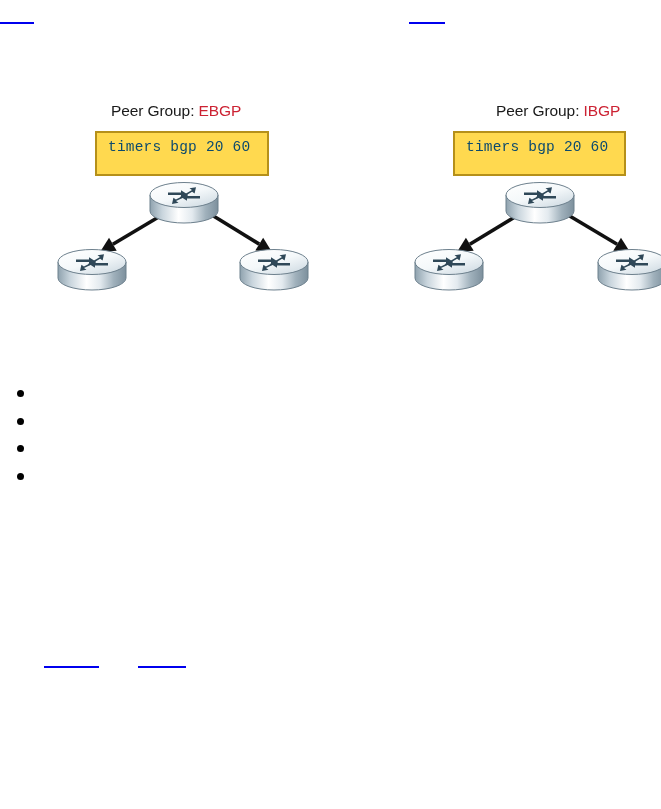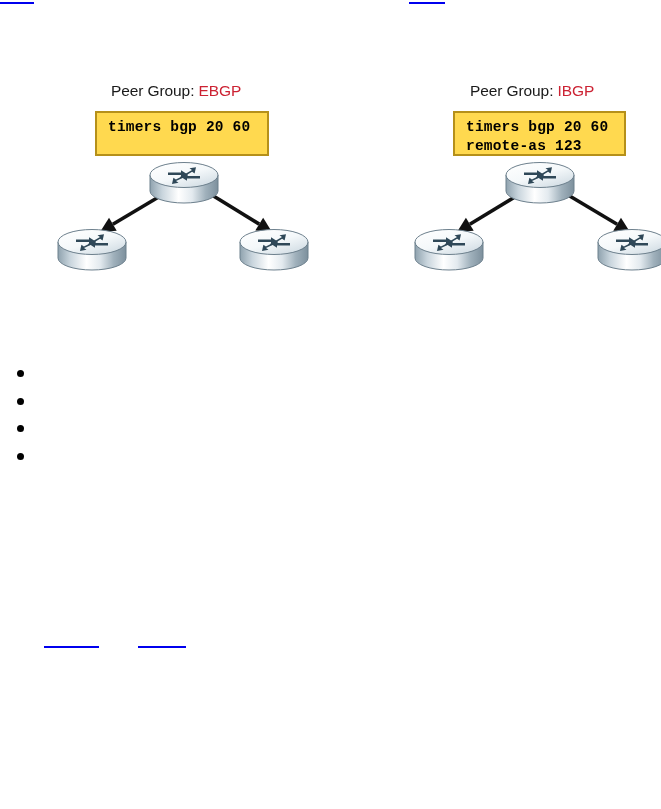--- a/index.html
+++ b/index.html
@@ -10,20 +10,21 @@
   }
   body {
     font-family: "Liberation Sans", sans-serif;
   }
   #page {
     position: relative;
     width: 661px;
     height: 779px;
     background: #ffffff;
     overflow: hidden;
+    margin-top: 20px;
   }
 
   
   .link-rule {
     position: absolute;
     height: 2px;
     background: #0000ee;
     font-size: 0;
     line-height: 0;
     color: transparent;
@@ -47,23 +48,23 @@
     position: absolute;
     background: #ffd94f;
     border: 2px solid #b5901a;
     box-sizing: border-box;
     padding: 5px 9px 6px 11px;
     z-index: 5;
   }
   .config-line {
     font-family: "Liberation Mono", "DejaVu Sans Mono", monospace;
     font-size: 14.5px;
-    font-weight: bold;
+    font-weight: normal;
     line-height: 19px;
-    color: #000000;
+    color: #0c4a6e;
     white-space: pre;
     letter-spacing: 0.2px;
   }
 
   
   .router {
     position: absolute;
     width: 72px;
     height: 58px;
   }
@@ -119,27 +120,26 @@
   <a class="link-rule" id="top-link-1" style="left: 409px; top: 2px; width: 36px;"></a>
 
   <div class="diagram-title" id="title-ebgp" style="left: 111px; top: 82px;">
     <span>Peer Group: </span><span class="accent">EBGP</span>
   </div>
 
   <div class="config-box" id="config-ebgp" style="left: 95px; top: 111px; width: 174px; height: 45px; background: rgb(255, 217, 79); border-color: rgb(181, 144, 26);">
     <div class="config-line">timers bgp 20 60</div>
   </div>
 
-  <div class="diagram-title" id="title-ibgp" style="left: 470px; top: 82px;">
+  <div class="diagram-title" id="title-ibgp" style="left: 496px; top: 82px;">
     <span>Peer Group: </span><span class="accent">IBGP</span>
   </div>
 
   <div class="config-box" id="config-ibgp" style="left: 453px; top: 111px; width: 173px; height: 45px; background: rgb(255, 217, 79); border-color: rgb(181, 144, 26);">
     <div class="config-line">timers bgp 20 60</div>
-    <div class="config-line">remote-as 123</div>
   </div>
 
   <svg class="connector" id="connector-layer" viewBox="0 0 661 809" xmlns="http://www.w3.org/2000/svg">
       <g>
         <line x1="167" y1="192" x2="112.87932417853435" y2="224.31085123669592" stroke="#111111" stroke-width="3.6" stroke-linecap="butt"></line>
         <polygon points="100,232 109.03474979688231,217.87118914742877 116.72389856018638,230.75051332596308" fill="#111111"></polygon>
       </g>
       <g>
         <line x1="207" y1="192" x2="259.22512524943187" y2="224.13853861503497" stroke="#111111" stroke-width="3.6" stroke-linecap="butt"></line>
         <polygon points="272,232 255.29439455694936,230.52597599031904 263.15585594191435,217.7511012397509" fill="#111111"></polygon>

